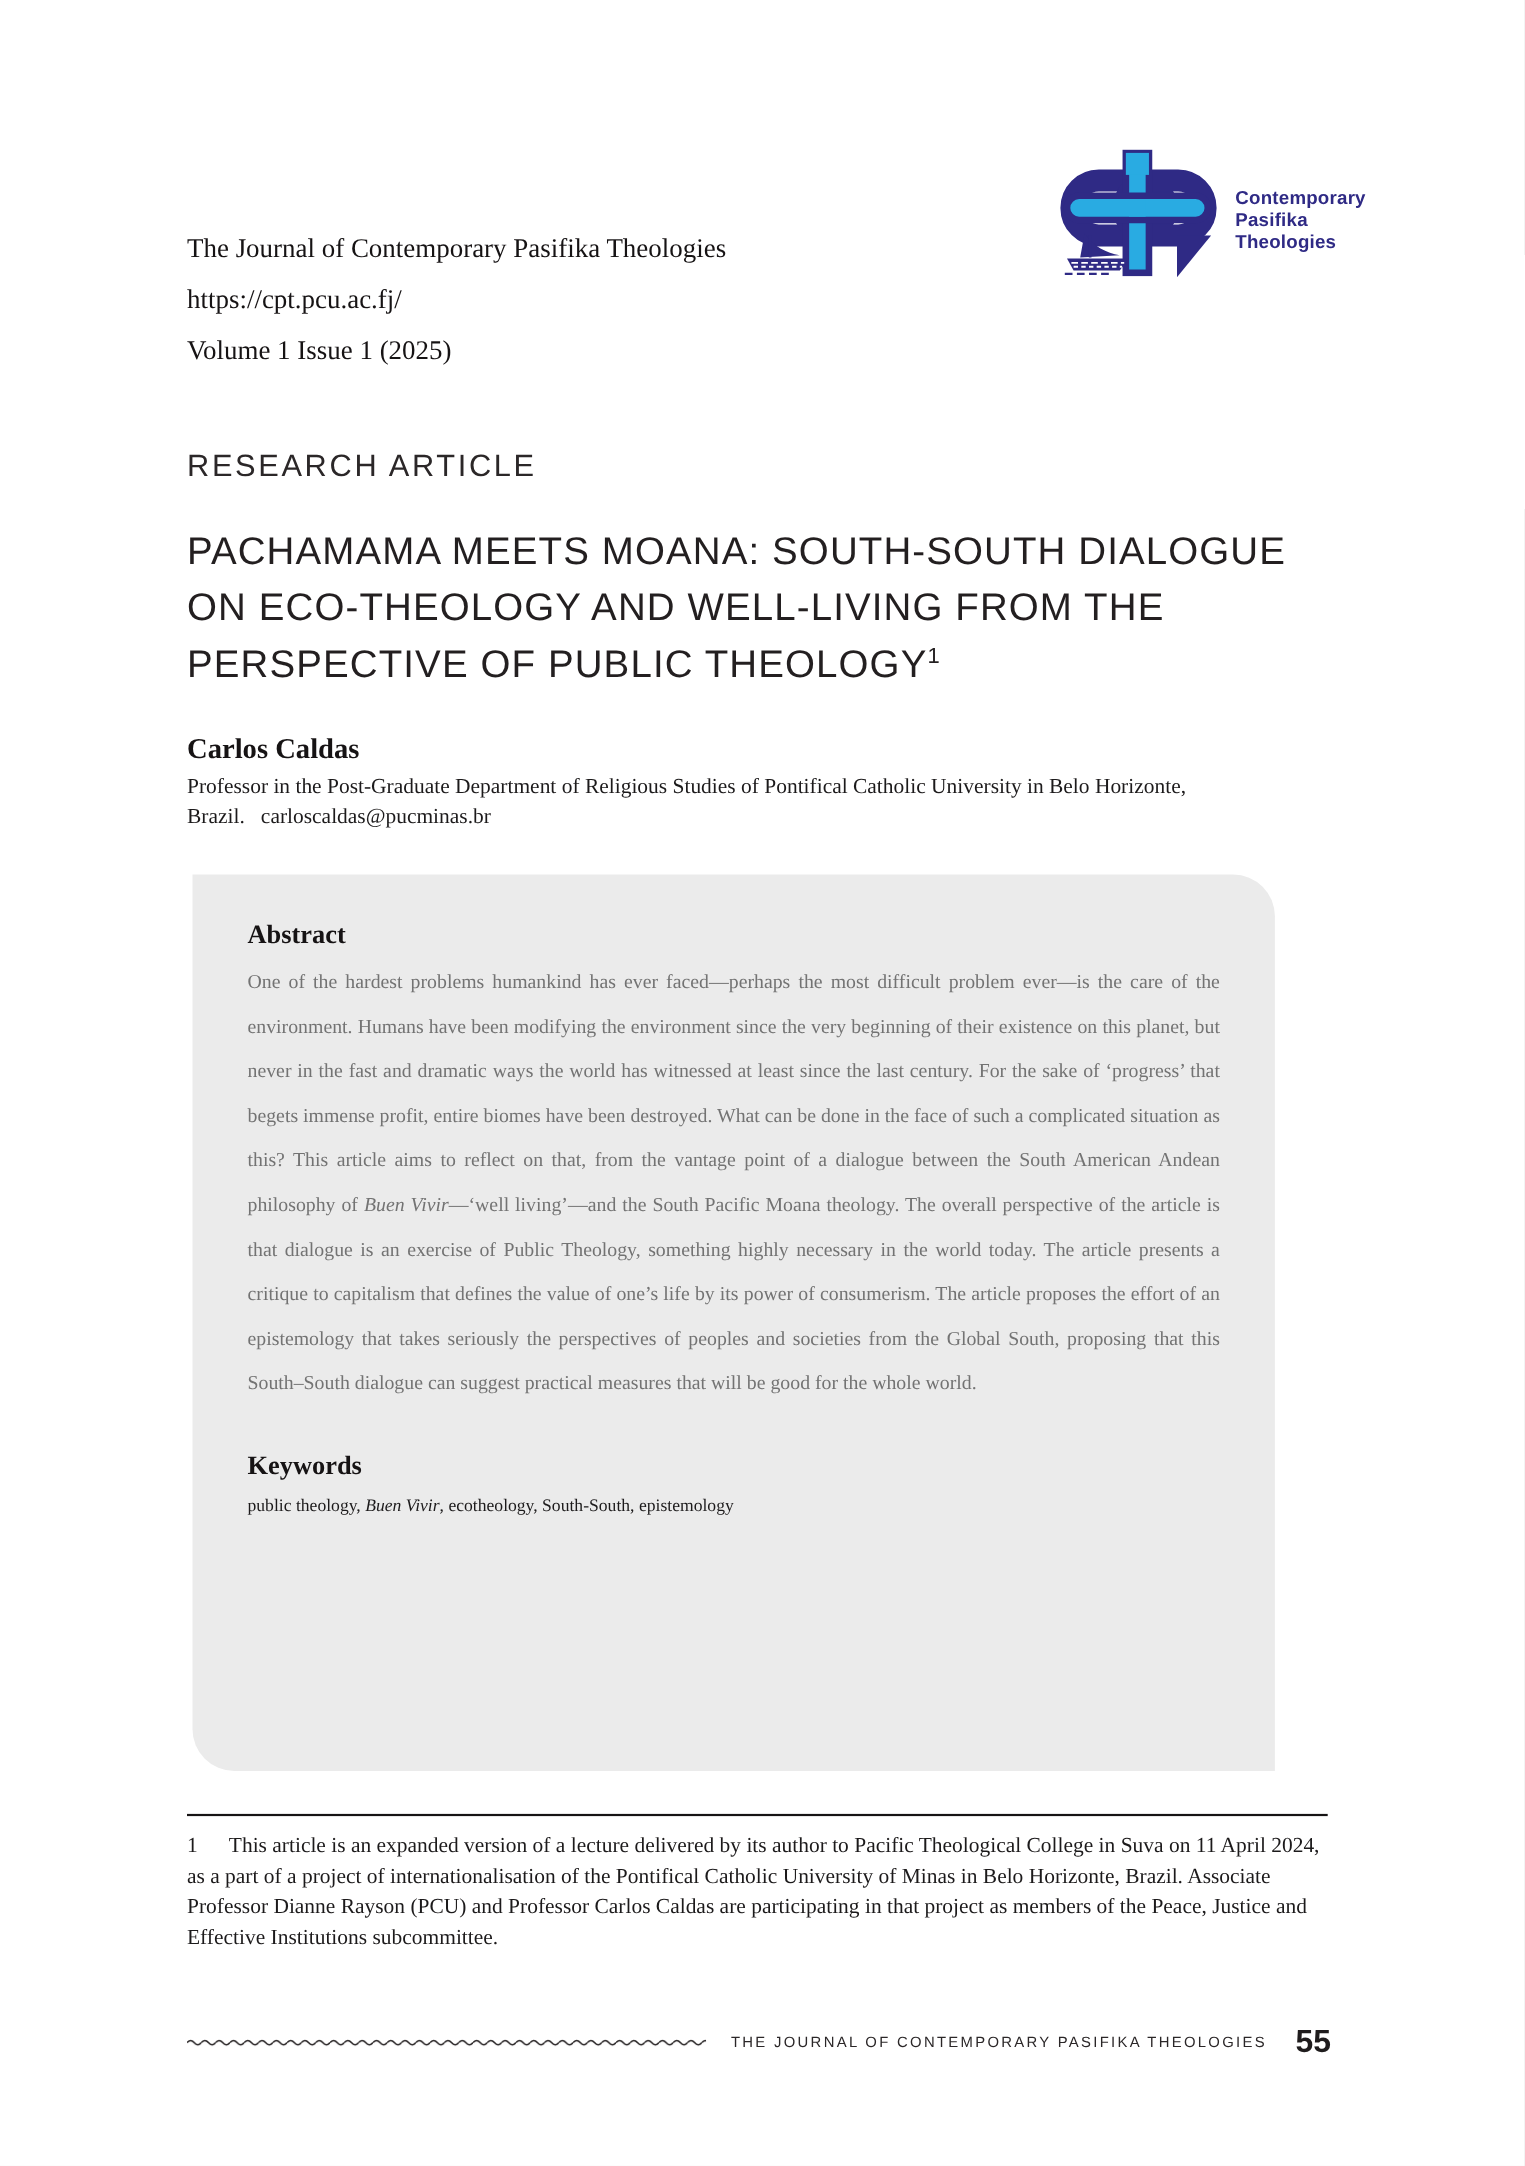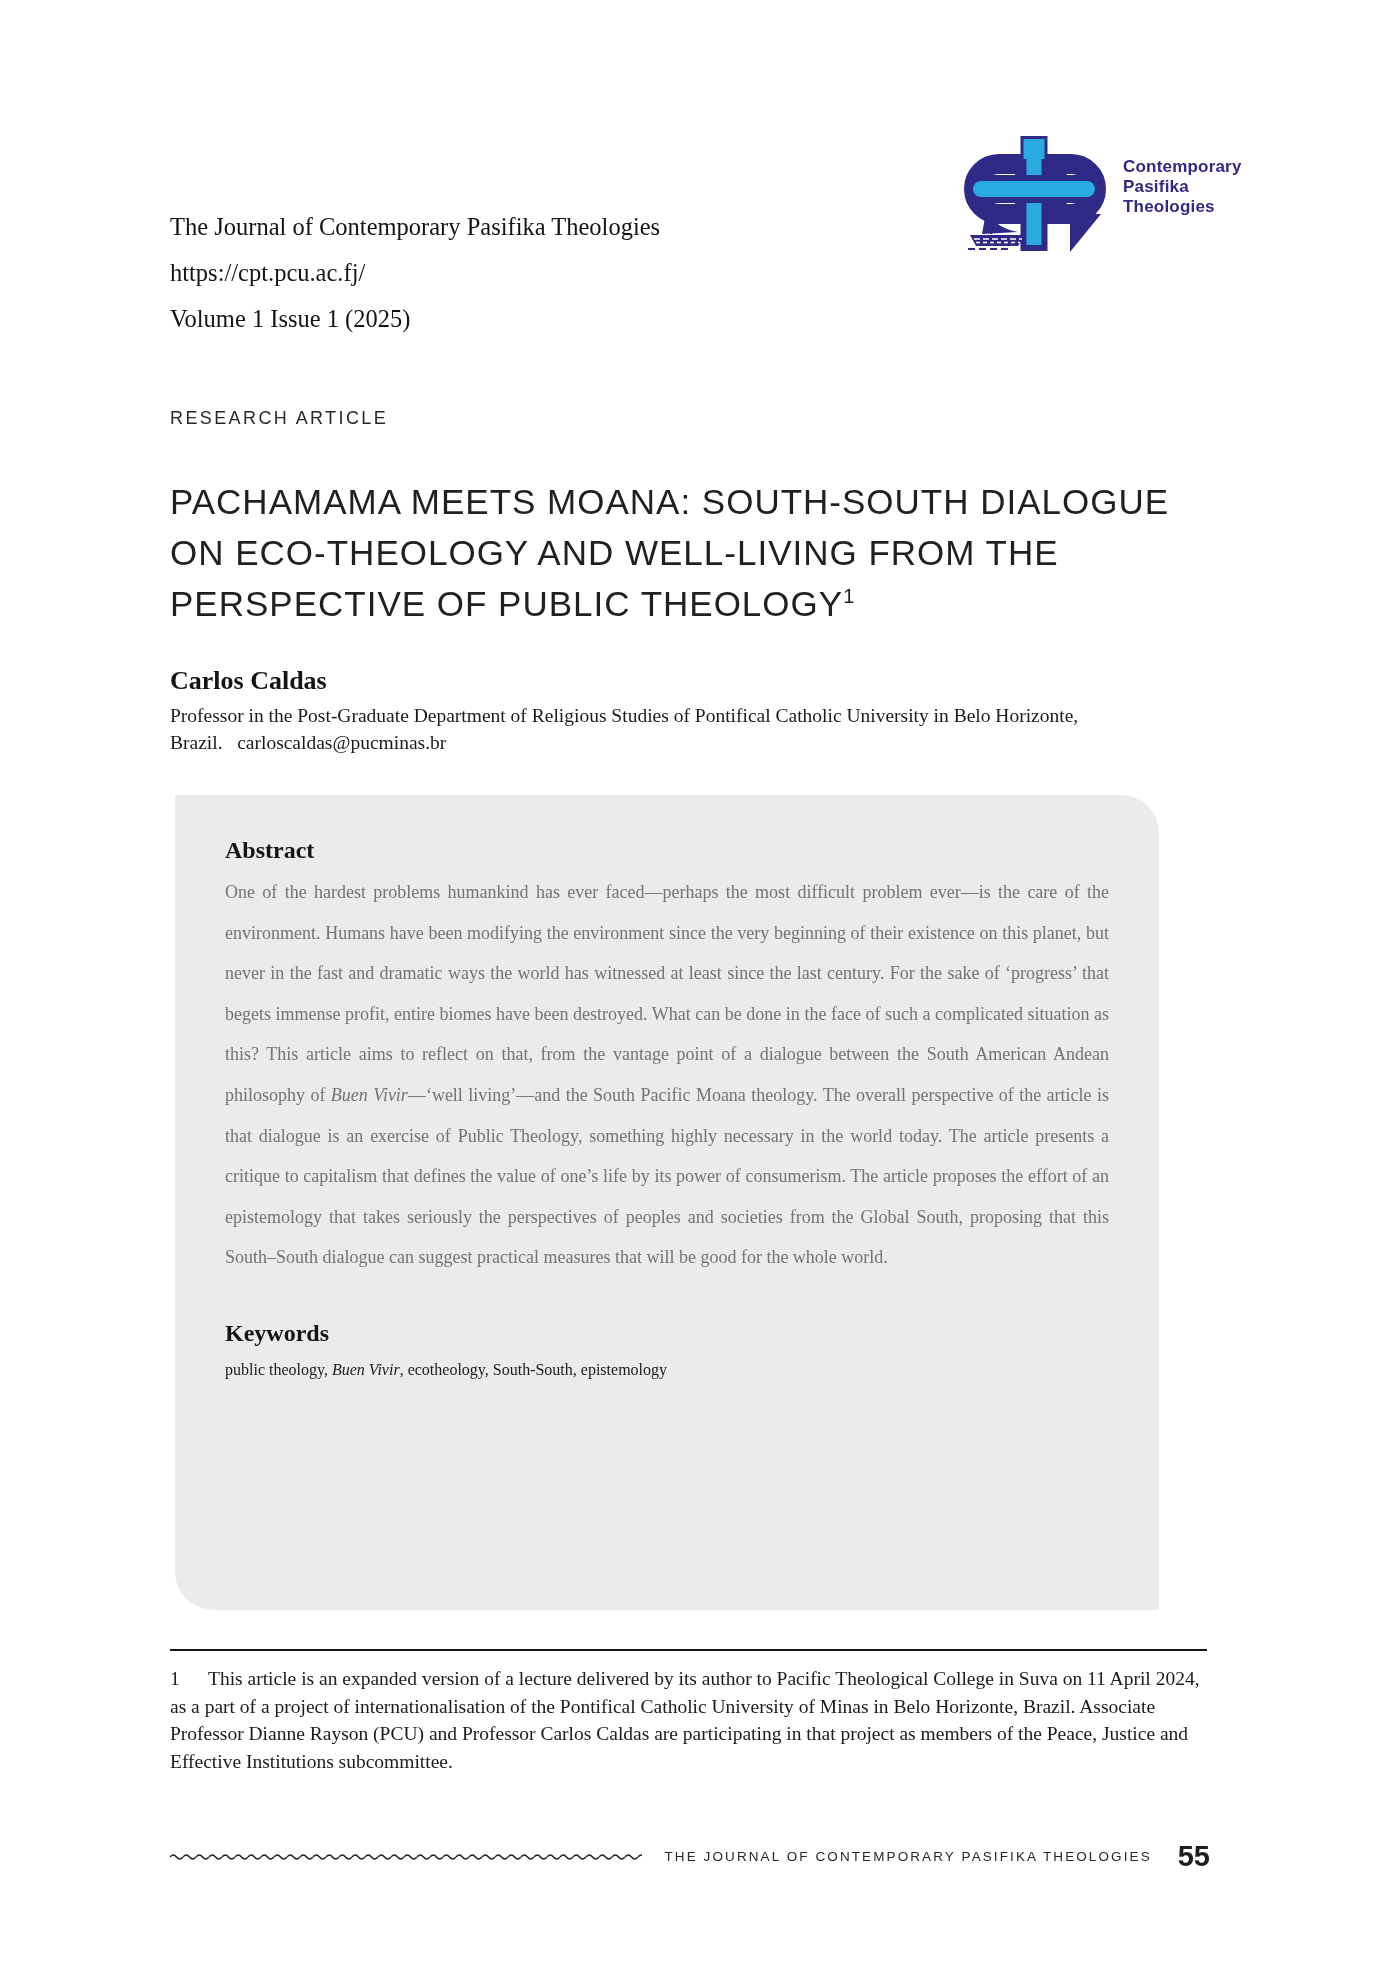--- a/index.html
+++ b/index.html
@@ -7,29 +7,29 @@
     position:relative;width:1386px;height:1969px;background:#ffffff;
     margin:0 auto;overflow:hidden;
     font-family:"Liberation Serif",serif;color:#1f1c1d;
   }
   
   .masthead{position:absolute;left:170px;top:204px;font-size:24.5px;line-height:46px;color:#161314;}
   .masthead .url{color:#161314;text-decoration:none;}
   .logo{position:absolute;left:960px;top:136px;width:330px;height:122px;}
   .logo-mark{position:absolute;left:0;top:0;}
   .logo-text{
-    position:absolute;left:163px;top:21px;
+    position:absolute;left:163px;top:34px;
     font-family:"Liberation Sans",sans-serif;font-weight:bold;
     font-size:17px;line-height:20px;color:#2f2a85;letter-spacing:.2px;
   }
   
   .kicker{
     position:absolute;left:170px;top:408px;
     font-family:"Liberation Sans",sans-serif;font-weight:400;
-    font-size:18px;letter-spacing:2.4px;color:#2b2728;
+    font-size:28px;letter-spacing:2.4px;color:#2b2728;
   }
   .title{
     position:absolute;left:170px;top:476px;width:1020px;
     font-family:"Liberation Sans",sans-serif;font-weight:400;
     font-size:35px;line-height:51px;letter-spacing:1px;color:#231f20;
   }
   .title .t-line{white-space:nowrap;}
   .title sup{font-size:20px;vertical-align:super;line-height:0;}
   .author{position:absolute;left:170px;top:666px;font-size:26px;font-weight:bold;color:#161314;}
   .affiliation{position:absolute;left:170px;top:702px;width:930px;font-size:19.5px;line-height:27px;color:#1c1a1b;}

